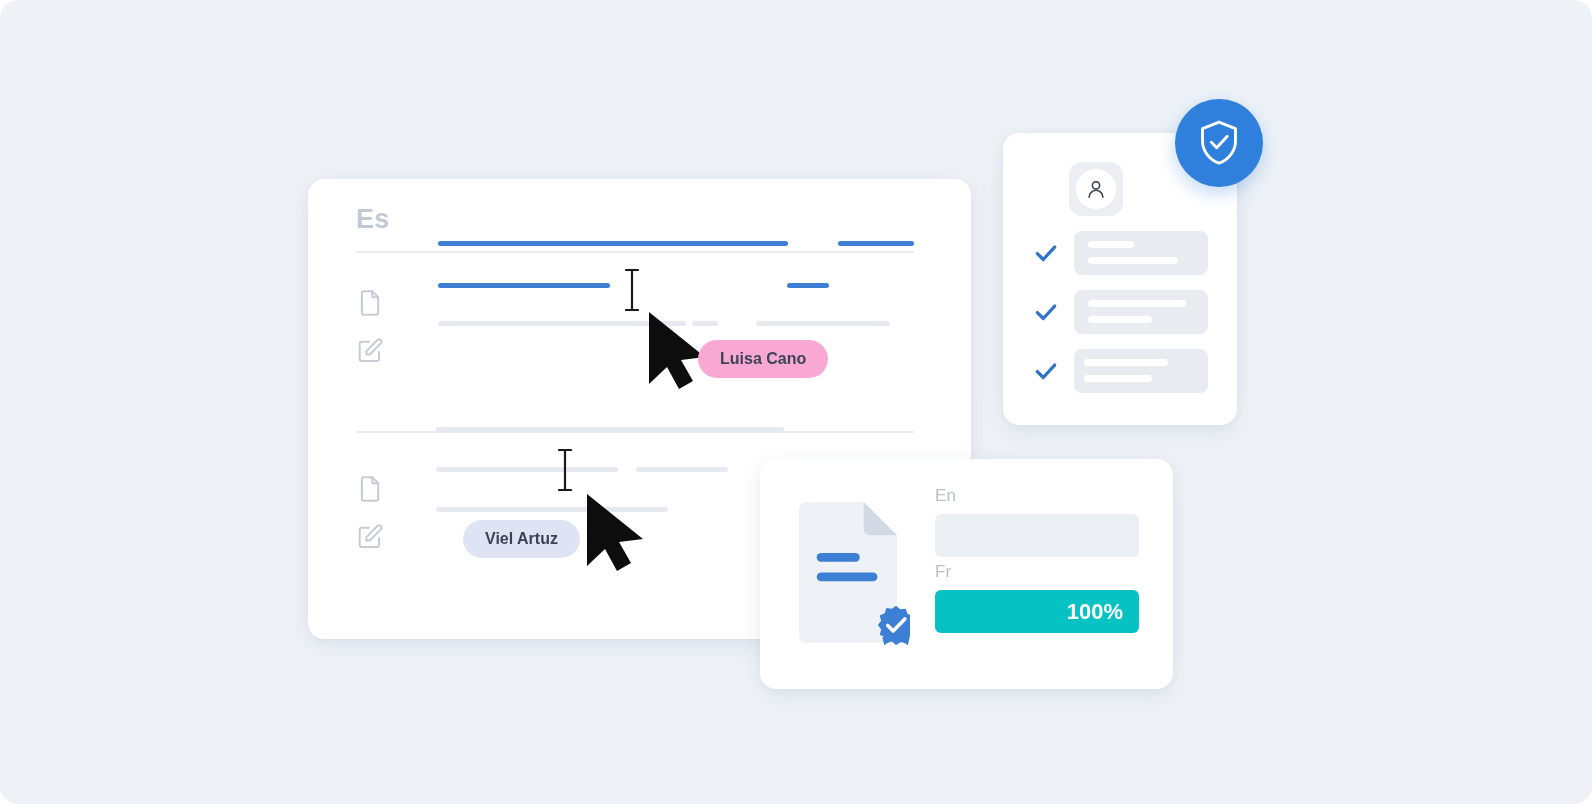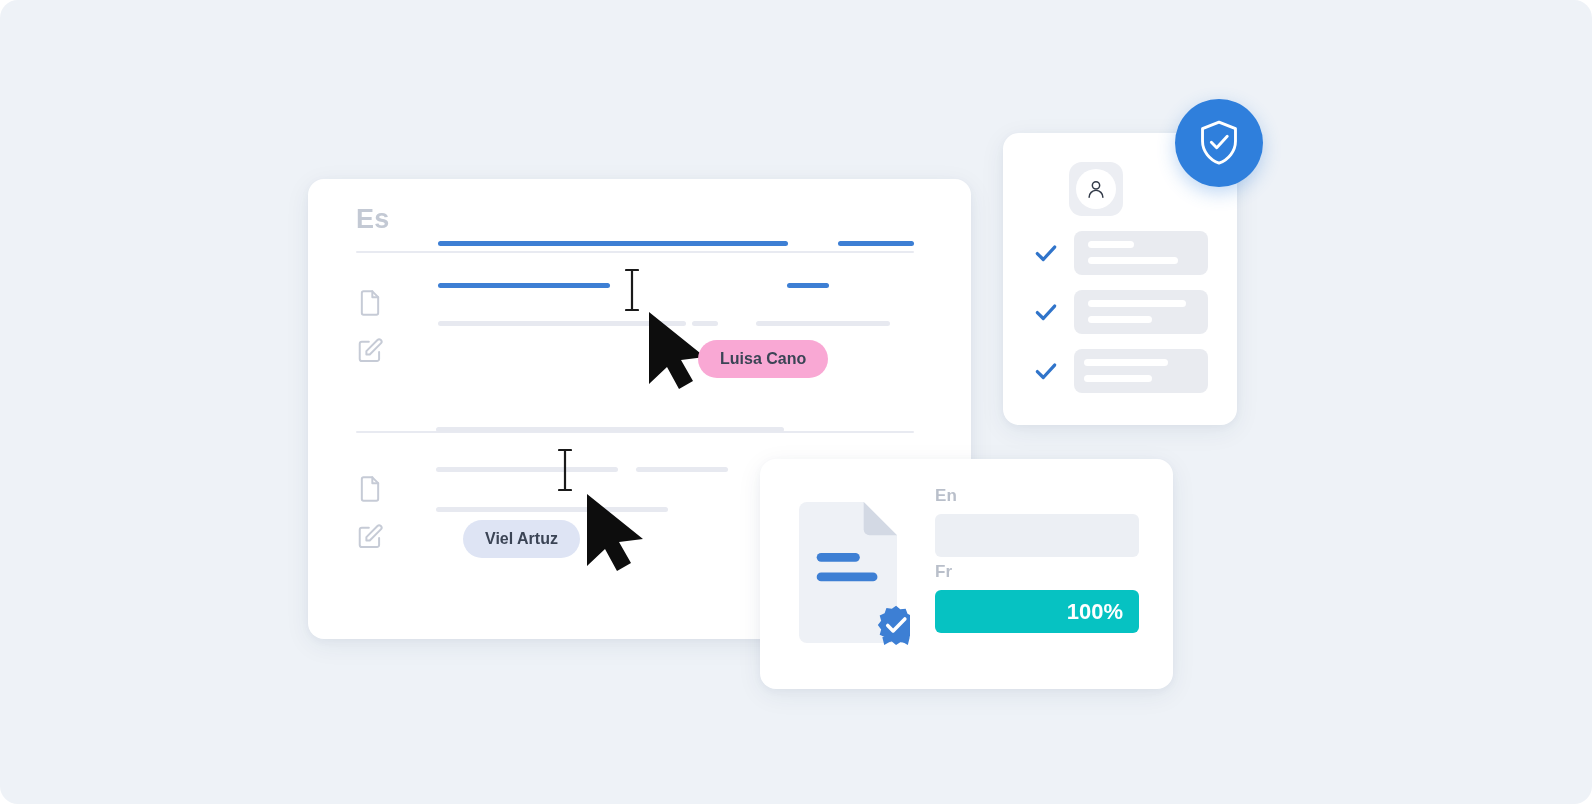--- a/index.html
+++ b/index.html
@@ -117,21 +117,21 @@
   #lang-card { left: 760px; top: 459px; width: 413px; height: 230px; }
 
   #doc-art { position: absolute; left: 30px; top: 41px; width: 120px; height: 145px; }
   #doc-art svg { width: 100%; height: 100%; display: block; }
 
   .lang-group { position: absolute; left: 175px; width: 204px; }
   #lang-en { top: 27px; }
   #lang-fr { top: 103px; }
 
   .lang-label {
-    font-size: 17px; font-weight: bold; color: #b9bfca;
+    font-size: 17px; font-weight: normal; color: #b9bfca;
     margin-bottom: 8px; letter-spacing: .2px;
   }
   .lang-bar {
     height: 43px; border-radius: 6px;
     display: flex; align-items: center; justify-content: flex-end;
   }
   .lang-bar.empty { background: #eceff4; }
   .lang-bar.full  { background: #06c2c2; }
   .lang-pct {
     font-size: 22px; font-weight: bold; color: #ffffff;

